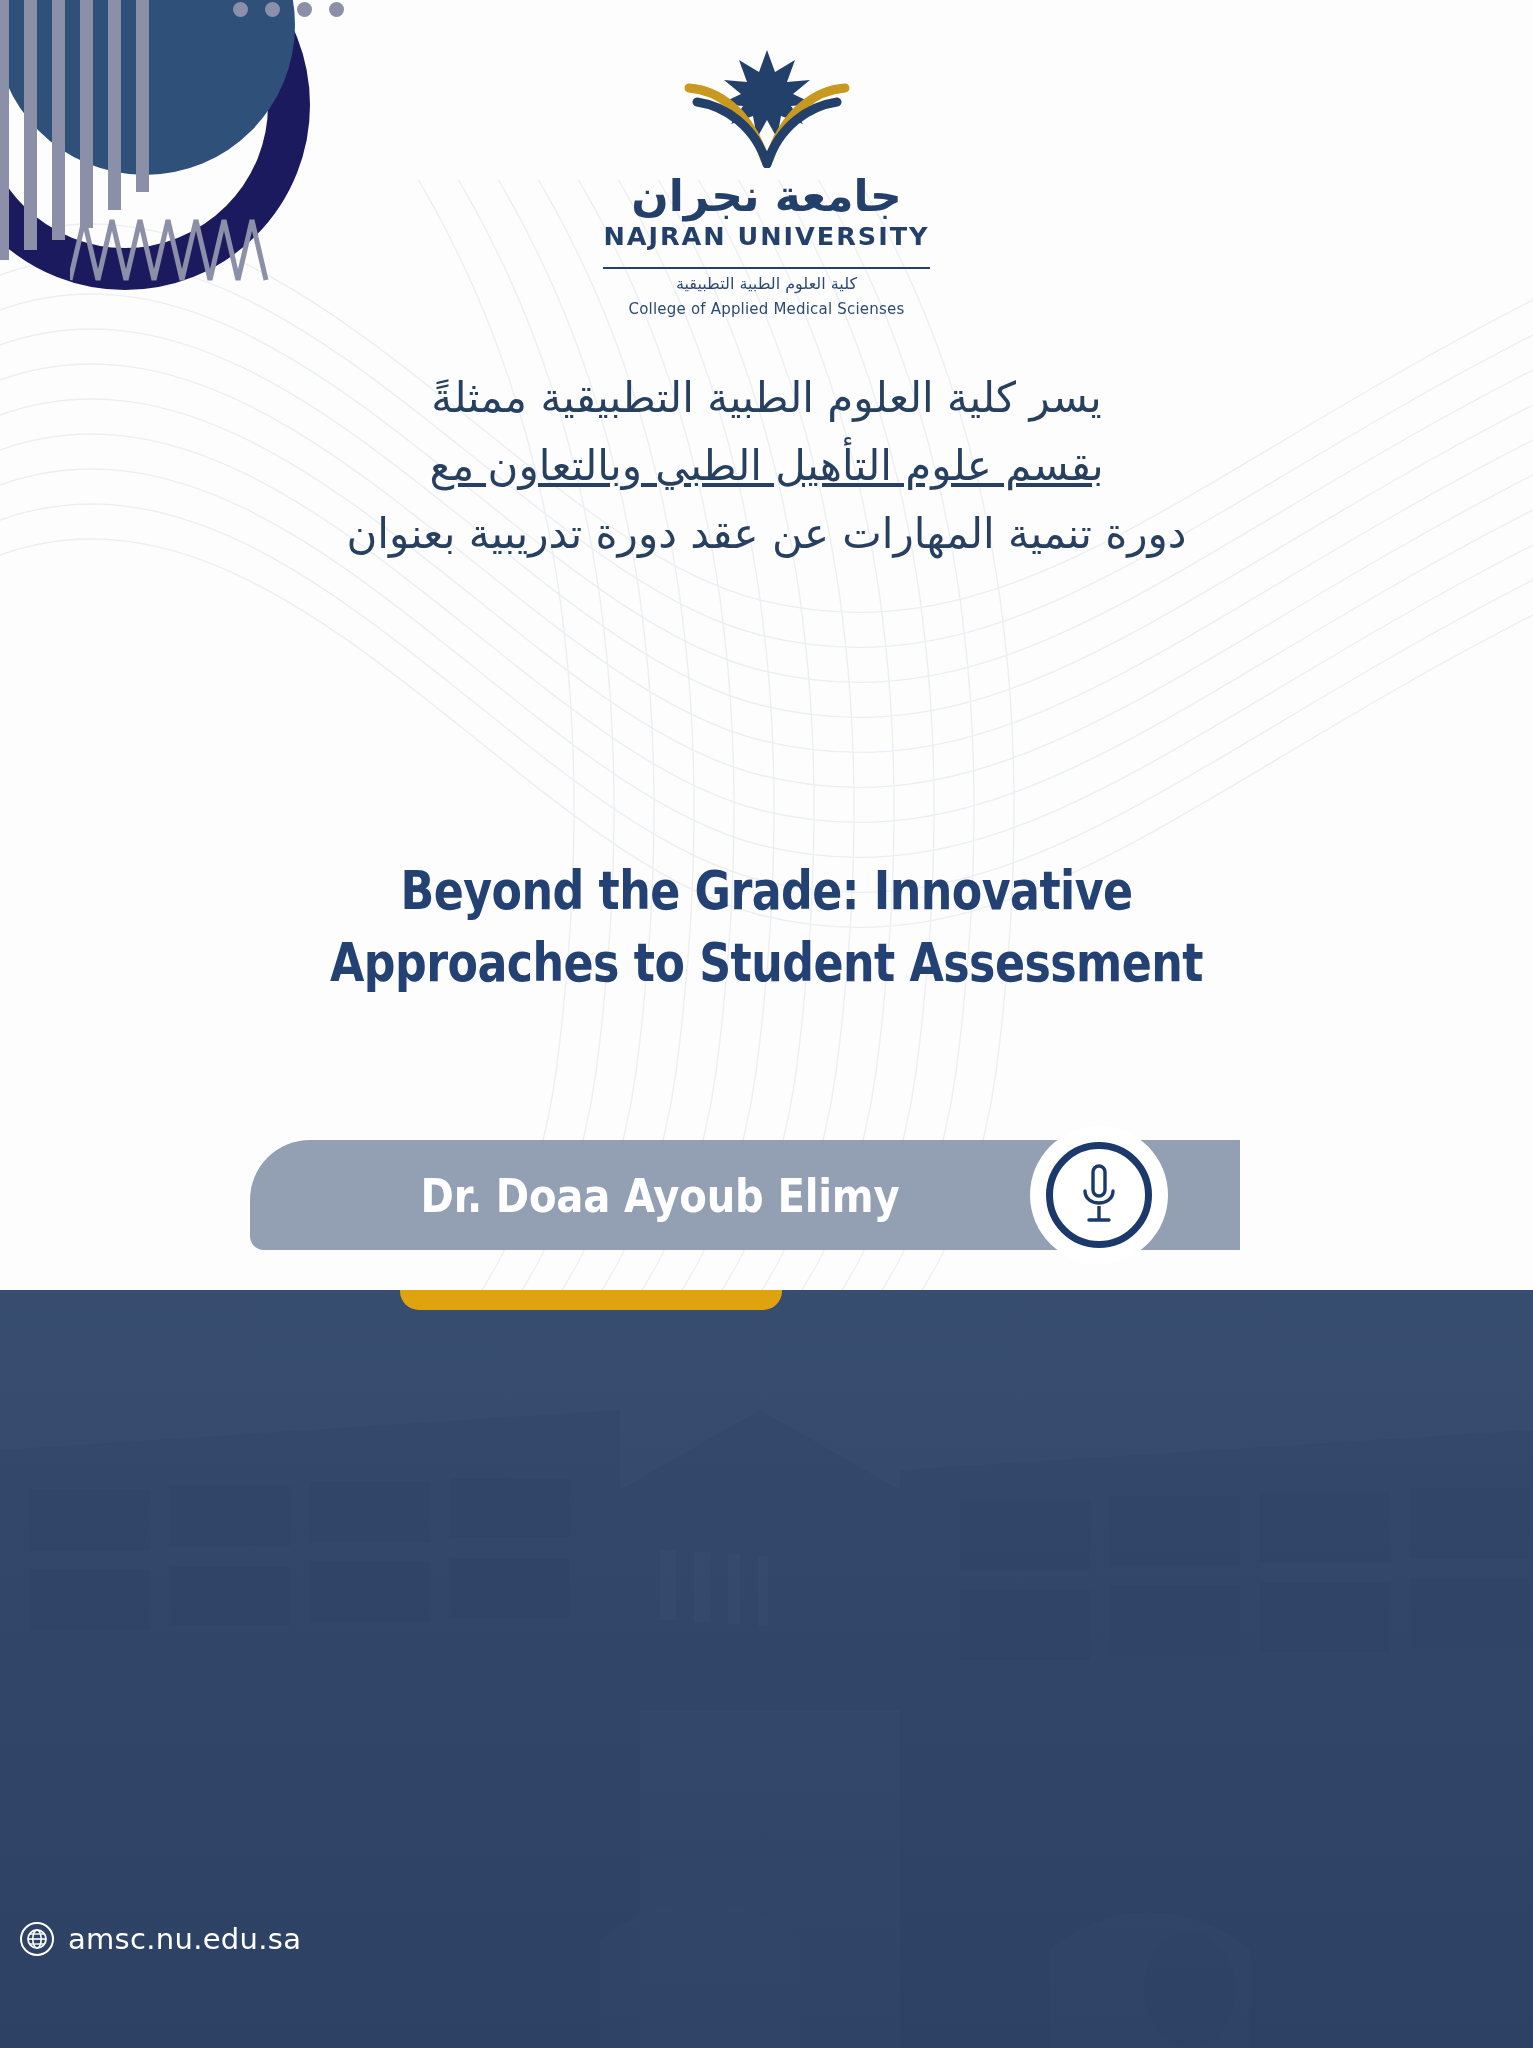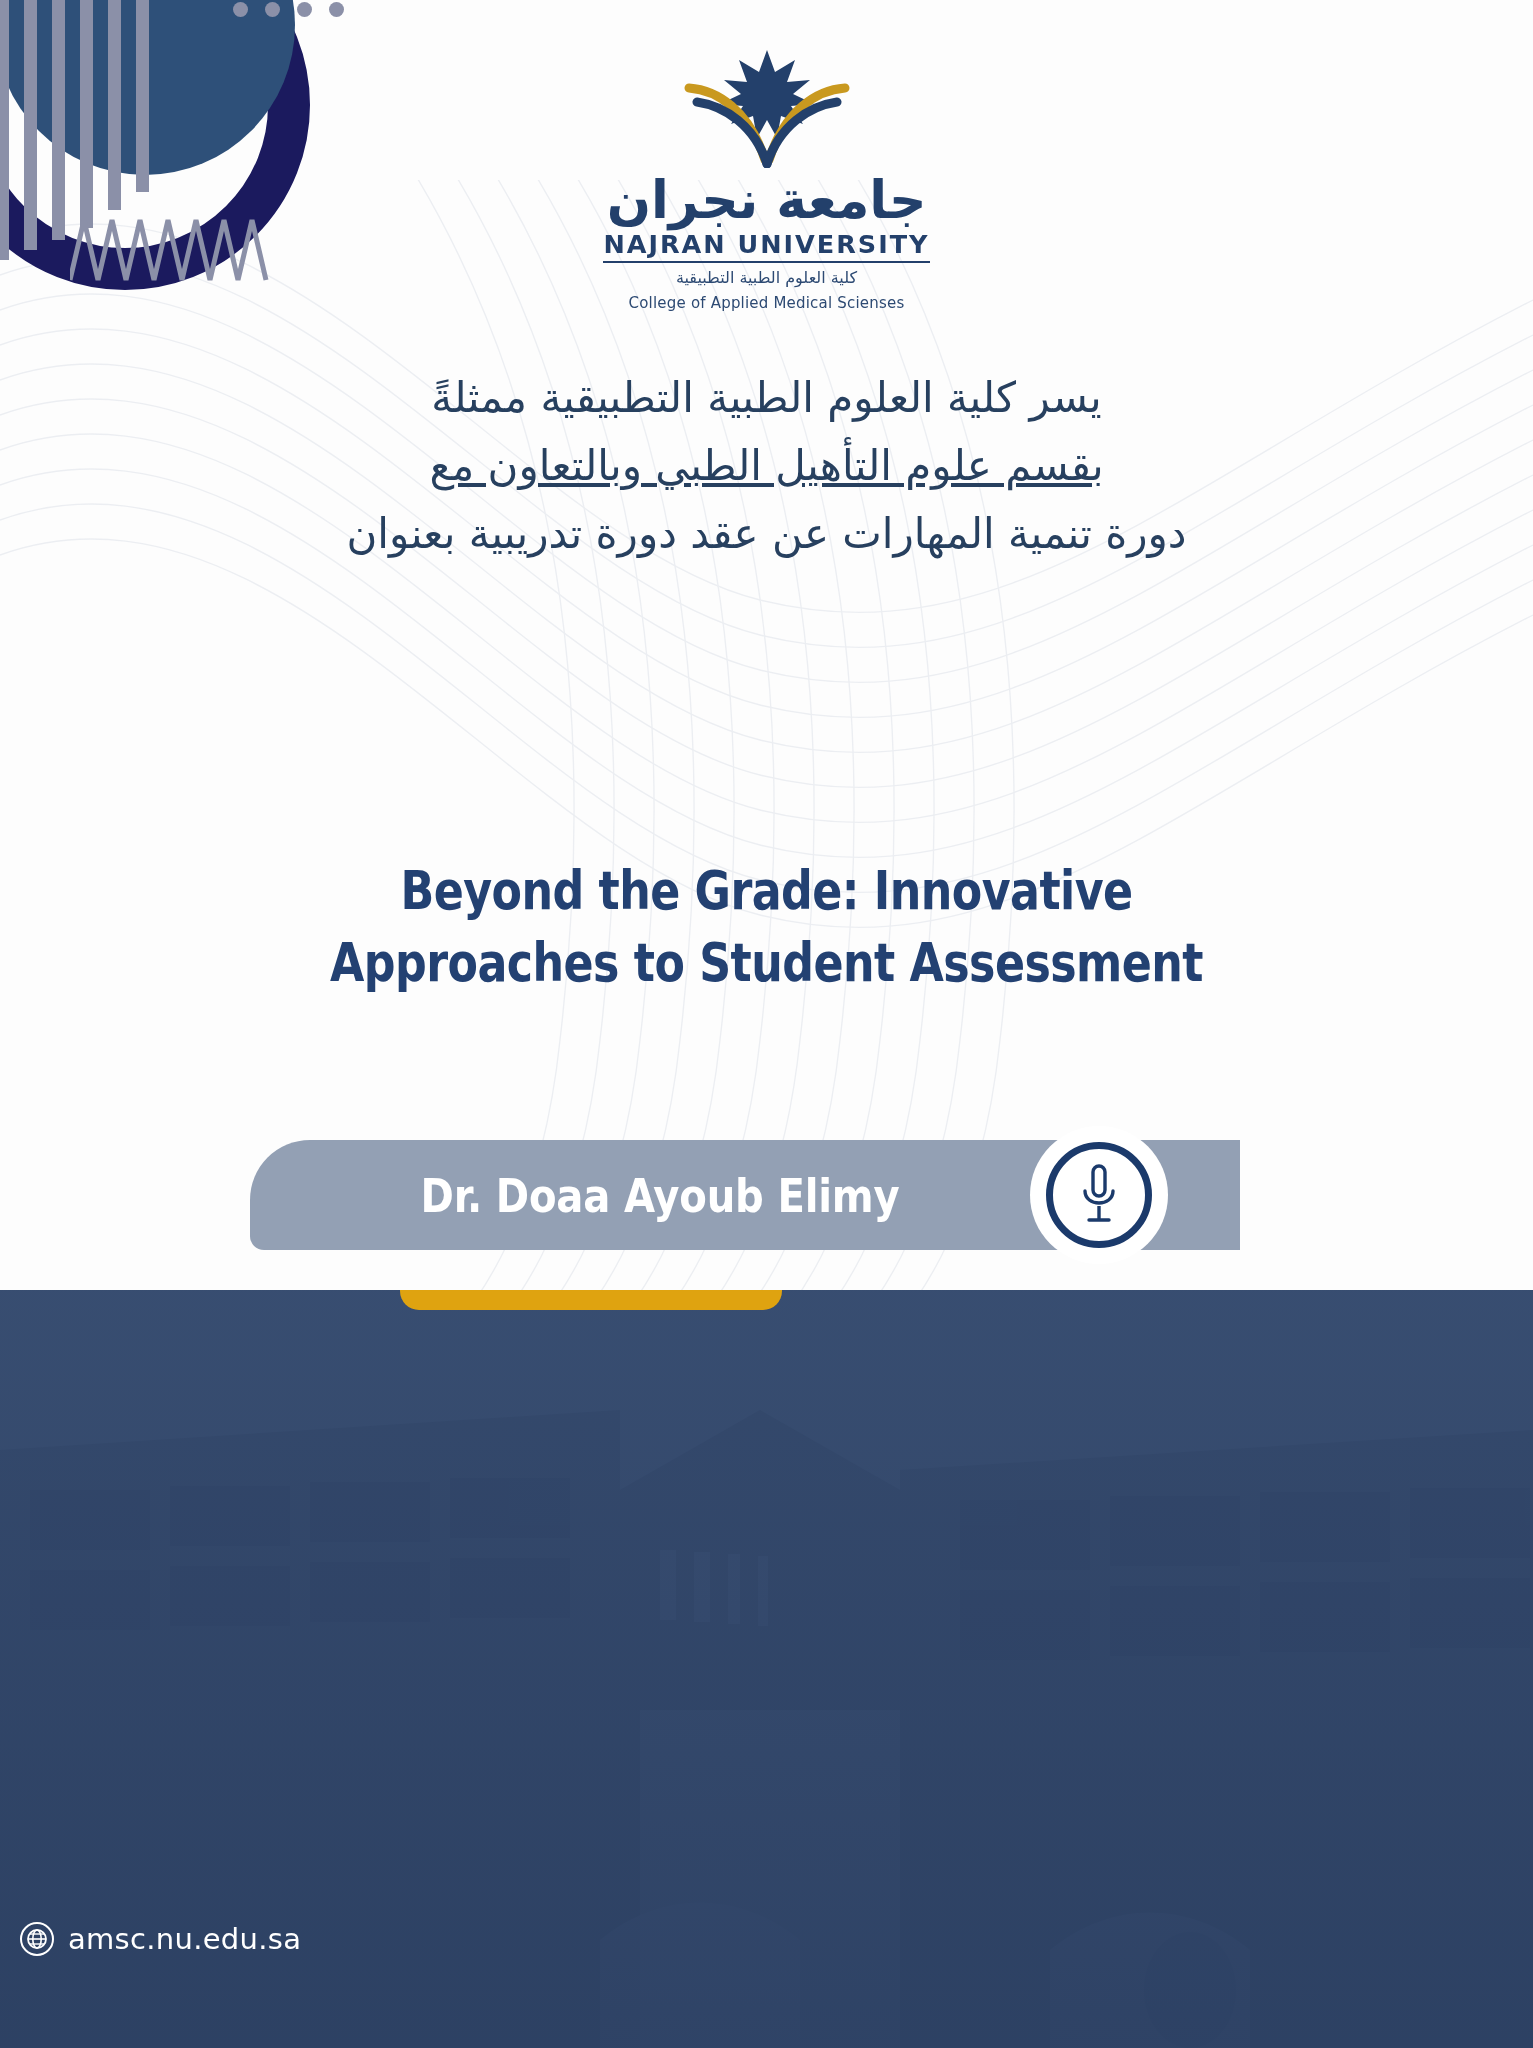--- a/index.html
+++ b/index.html
@@ -26,27 +26,27 @@
     background:#2e5079;
   }
   .deco-bars{position:absolute;left:-10px;top:40px;width:300px;height:300px;}
   .deco-zig{position:absolute;left:130px;top:290px;width:220px;height:80px;}
   .deco-dots{position:absolute;left:293px;top:30px;width:140px;height:60px;}
   .deco-dots i{position:absolute;width:15px;height:15px;border-radius:50%;background:#8b90a8;}
 
   
   .logo{position:absolute;left:50%;top:48px;transform:translateX(-50%);width:340px;text-align:center;}
   .logo-name-ar{
-    color:#23406b;font-size:52px;font-weight:bold;letter-spacing:1px;line-height:1;
+    color:#23406b;font-size:44px;font-weight:bold;letter-spacing:1px;line-height:1;
     margin-top:2px;direction:rtl;
   }
   .logo-name-en{
     color:#23406b;font-size:25.5px;font-weight:bold;letter-spacing:2.0px;
     margin-top:3px;
-    border-bottom:2px solid #23406b;padding-bottom:2px;display:inline-block;
+    border-bottom:2px solid #23406b;padding-bottom:16px;display:inline-block;
   }
   .logo-college-ar{color:#2d4a73;font-size:16px;direction:rtl;margin-top:5px;letter-spacing:.5px;}
   .logo-college-en{color:#2d4a73;font-size:15px;margin-top:7px;letter-spacing:.2px;}
 
   
   .intro{
     position:absolute;left:120px;top:364px;width:1293px;
     direction:rtl;text-align:center;color:#27405f;
   }
   .intro .l{

